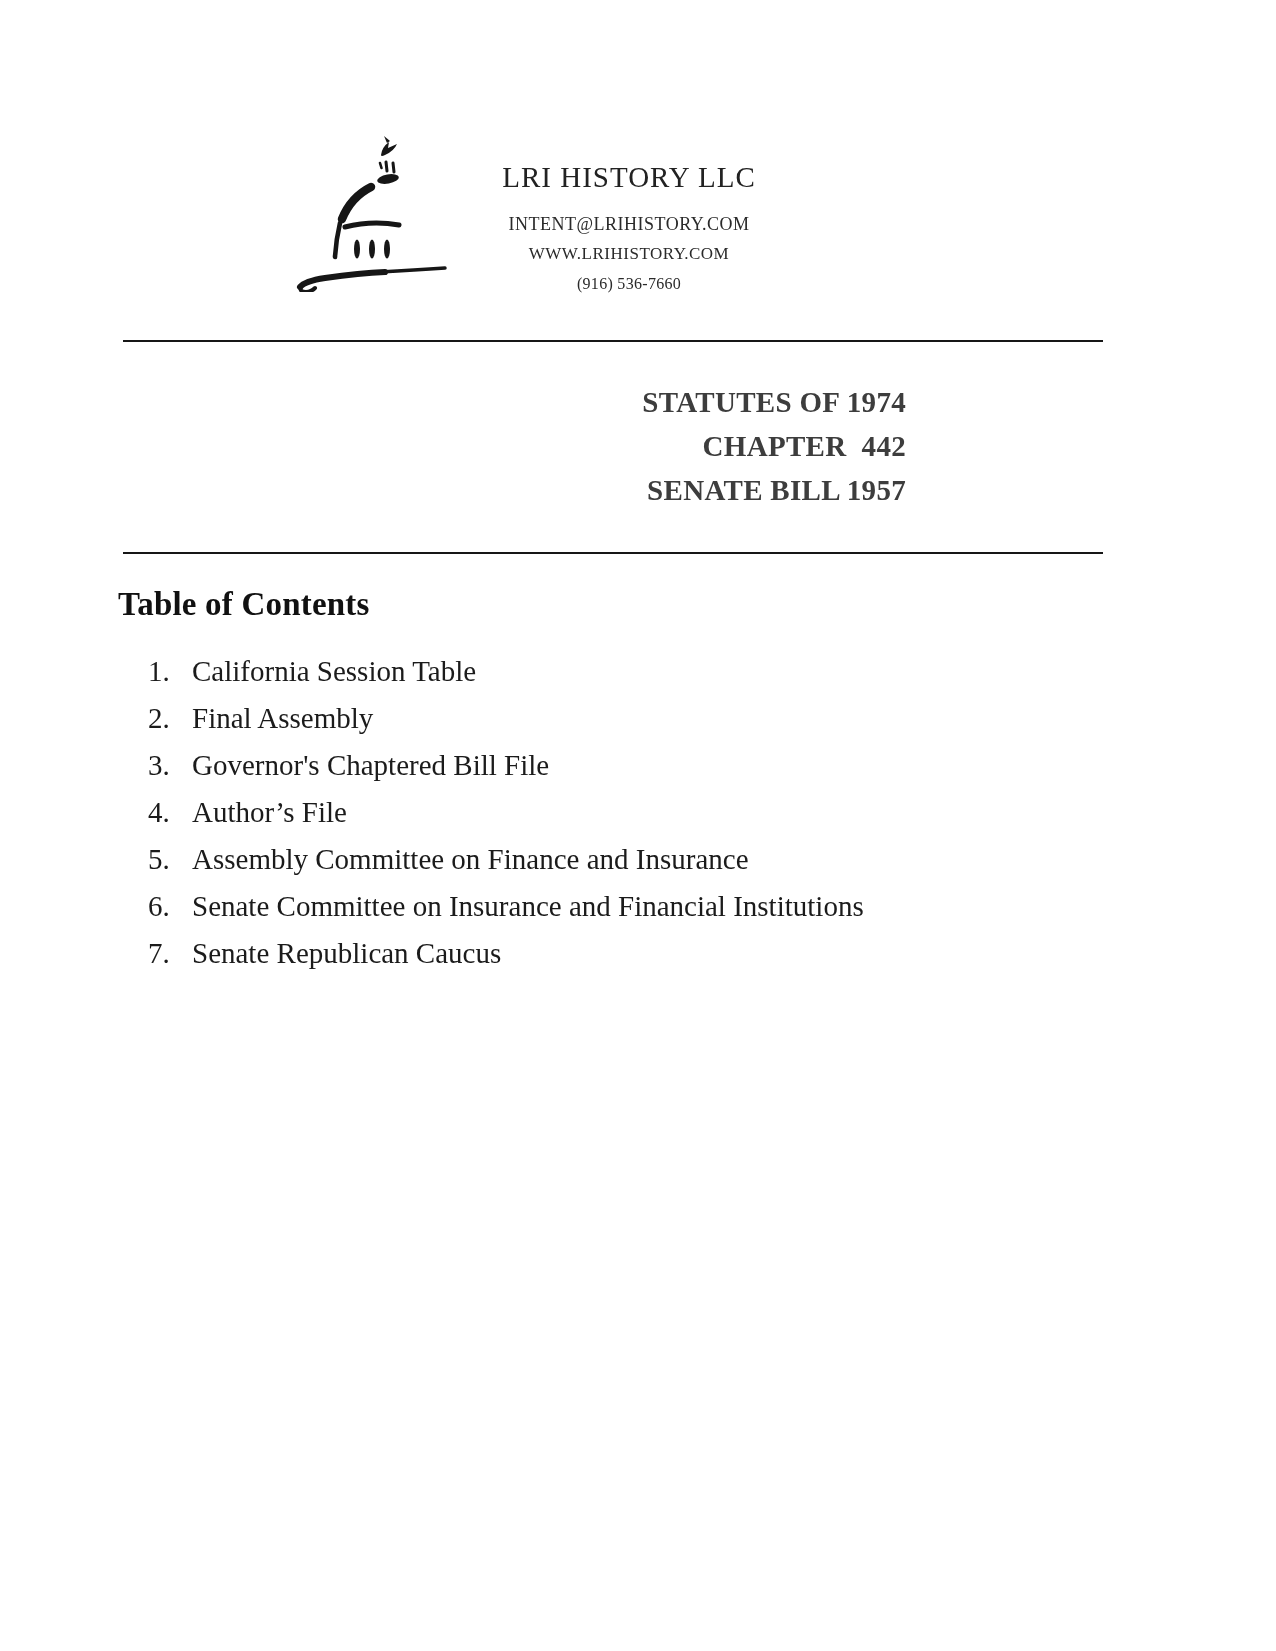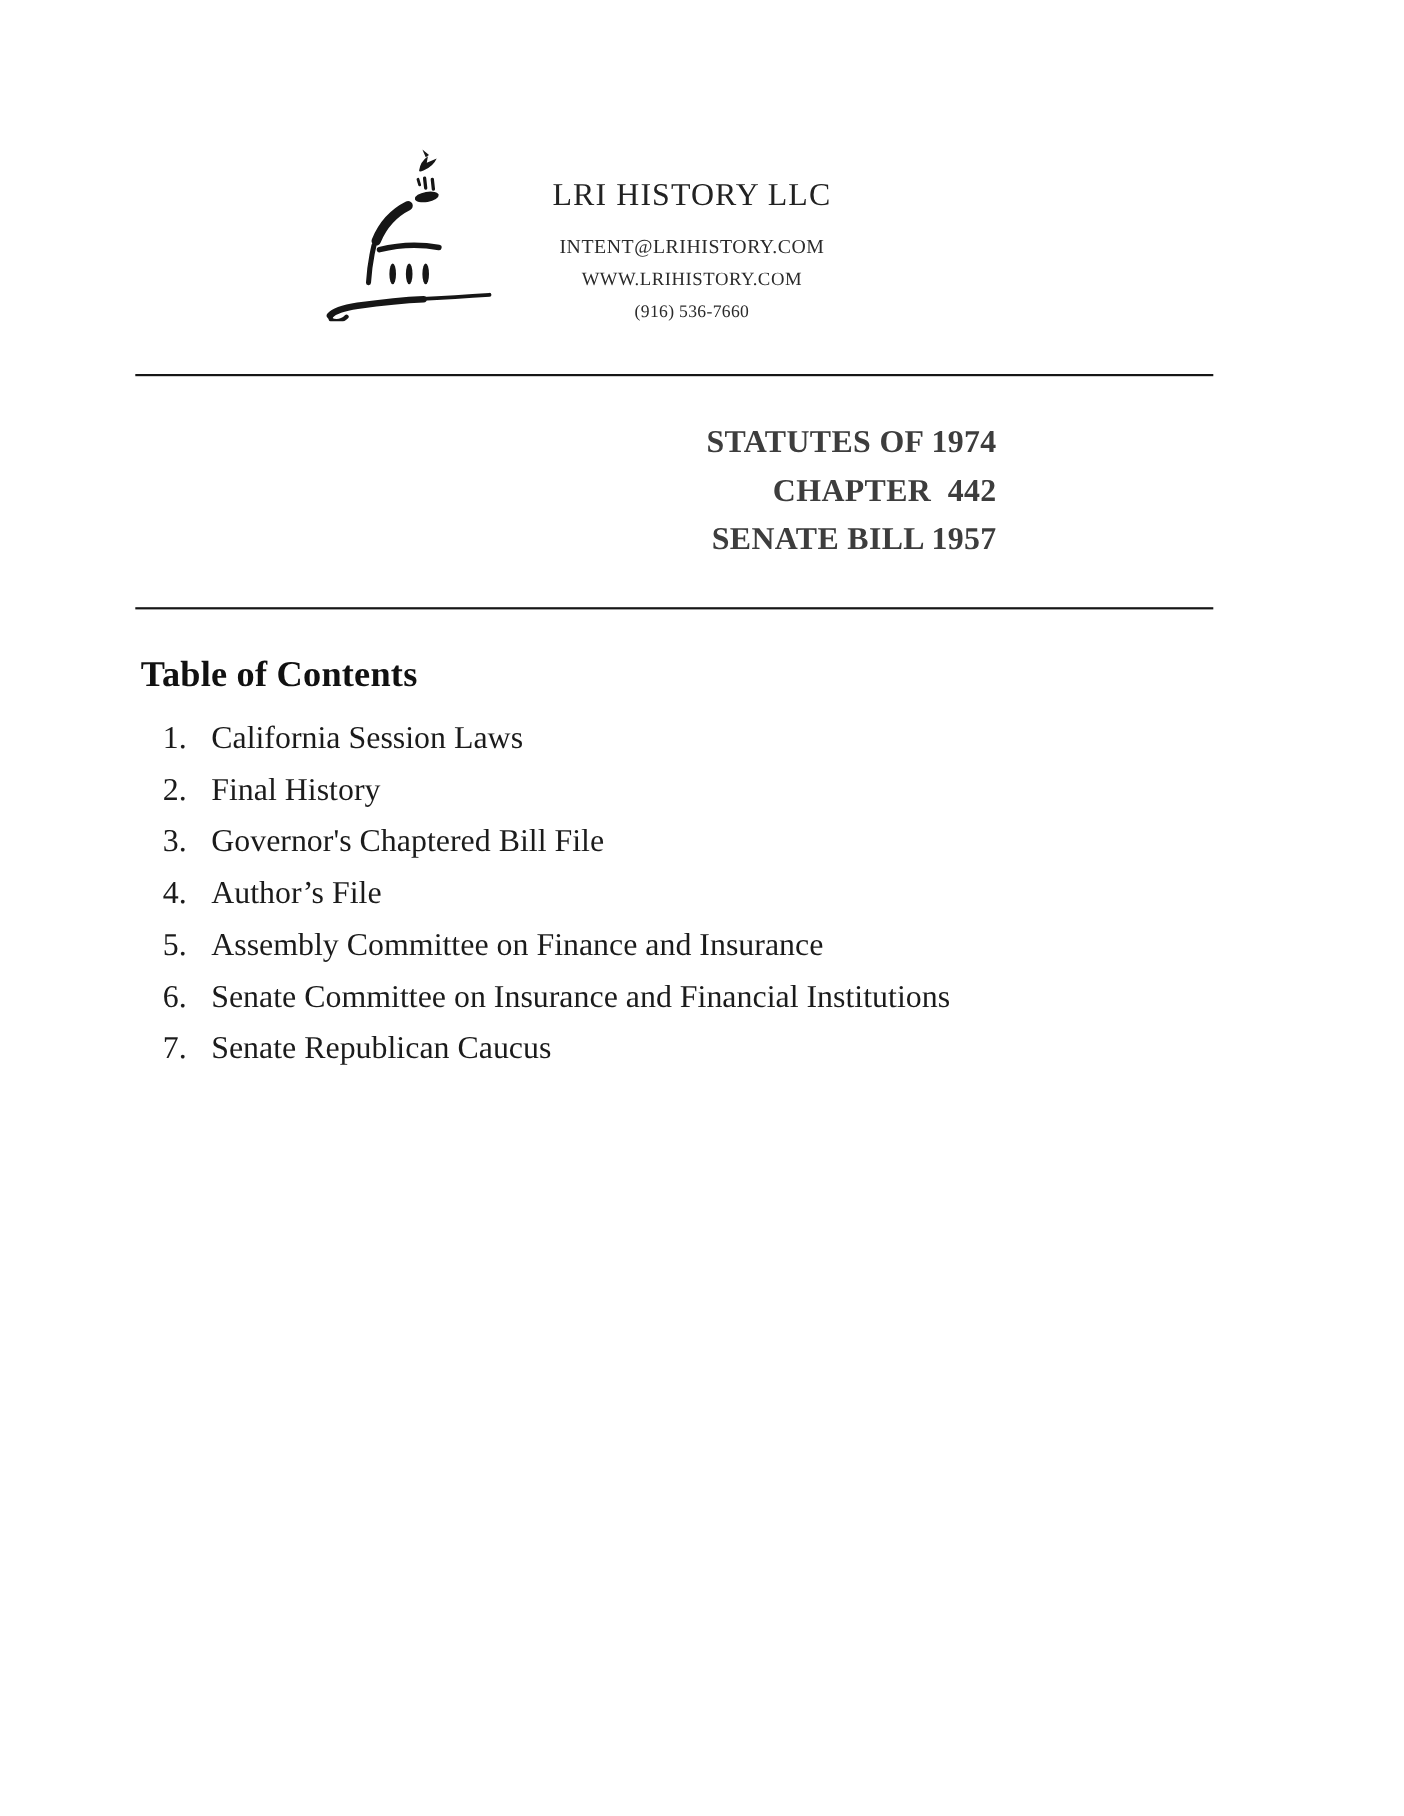--- a/index.html
+++ b/index.html
@@ -89,21 +89,21 @@
     color: #3d3d3d;
     letter-spacing: 0.3px;
   }
   .statutes-block .line { white-space: pre; }
 
   
   .toc-title {
     position: absolute;
     left: 118px;
     top: 586px;
-    margin: 10px;
+    margin: 0;
     font-size: 33px;
     font-weight: bold;
     color: #111111;
     letter-spacing: 0.2px;
   }
   .toc-list {
     position: absolute;
     left: 148px;
     top: 648px;
     font-size: 29px;
@@ -166,25 +166,25 @@
     <div class="line">STATUTES OF 1974</div>
     <div class="line">CHAPTER  442</div>
     <div class="line">SENATE BILL 1957</div>
   </div>
 
   <h2 class="toc-title">Table of Contents</h2>
 
   <div class="toc-list">
     <div class="toc-item">
       <span class="toc-num">1.</span>
-      <span class="toc-label">California Session Laws</span>
+      <span class="toc-label">California Session Table</span>
     </div>
     <div class="toc-item">
       <span class="toc-num">2.</span>
-      <span class="toc-label">Final History</span>
+      <span class="toc-label">Final Assembly</span>
     </div>
     <div class="toc-item">
       <span class="toc-num">3.</span>
       <span class="toc-label">Governor's Chaptered Bill File</span>
     </div>
     <div class="toc-item">
       <span class="toc-num">4.</span>
       <span class="toc-label">Author’s File</span>
     </div>
     <div class="toc-item">

